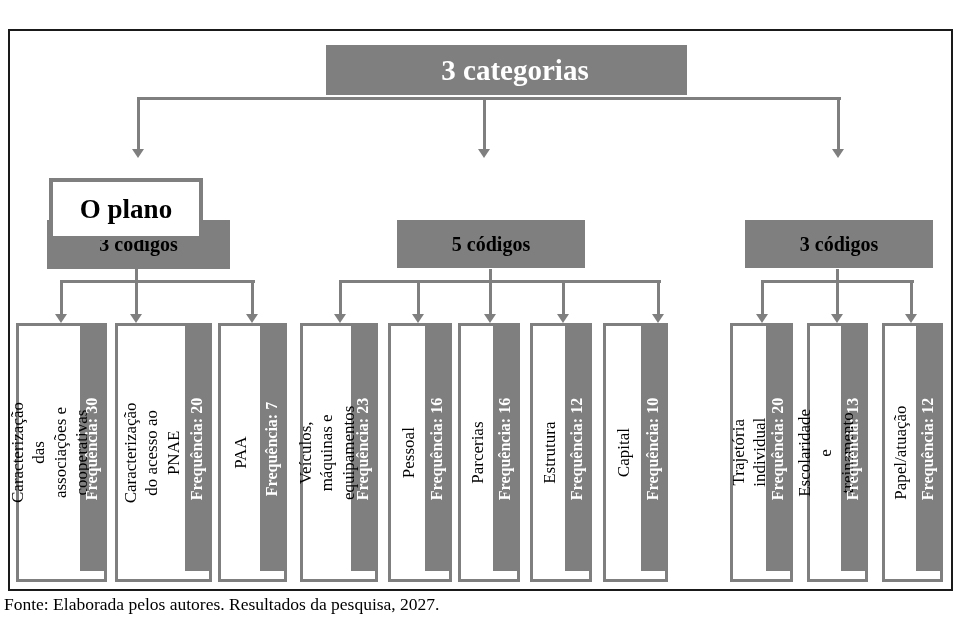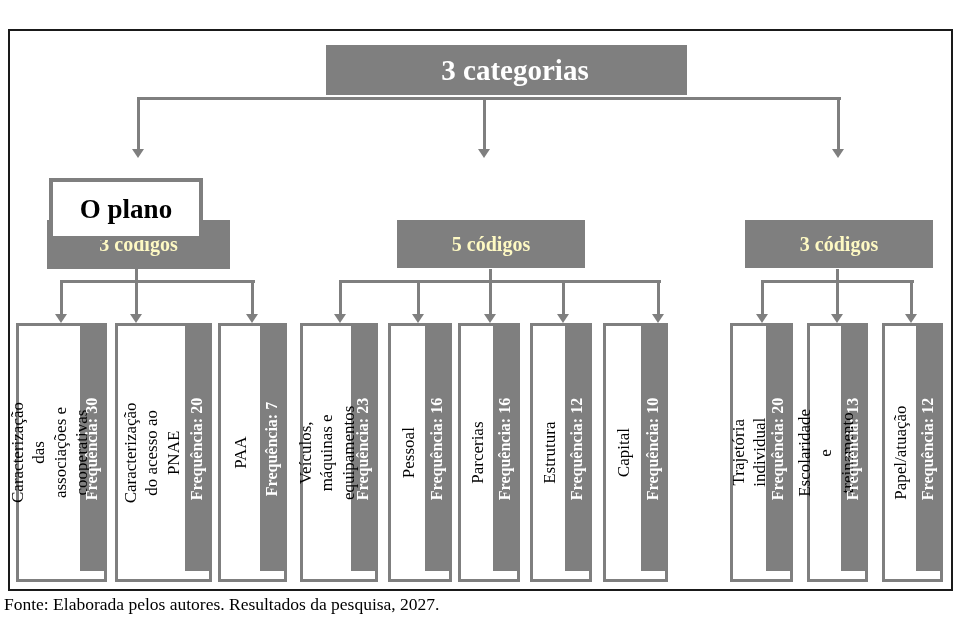--- a/index.html
+++ b/index.html
@@ -14,21 +14,21 @@
           border:2px solid var(--frame); box-sizing:border-box; }
 
   .root-box{ position:absolute; left:326px; top:45px; width:344px; height:50px;
              background:var(--gray); color:#fff; font-weight:bold; font-size:29px;
              display:flex; align-items:center; justify-content:center; z-index:3;padding-left:17px; }
 
   .white-box{ position:absolute; background:#fff; border:4px solid var(--gray);
               box-sizing:border-box; color:var(--ink); font-weight:bold; text-align:center;
               display:flex; align-items:center; justify-content:center;
               white-space:pre-line; z-index:3; line-height:1.2; }
-  .gray-box{ position:absolute; background:var(--gray); color:#fef9c3; font-weight:bold;
+  .gray-box{ position:absolute; background:var(--gray); color:#000000; font-weight:bold;
              font-size:20px; display:flex; align-items:center; justify-content:center;
              box-sizing:border-box; z-index:2; }
 
   .leaf{ position:absolute; background:#fff; border:3px solid var(--gray);
          box-sizing:border-box; z-index:2; }
   .leaf .strip{ position:absolute; top:0; right:0; width:24px; bottom:8px; background:var(--gray); }
   .leaf .labelwrap{ position:absolute; top:0; bottom:0; left:0; right:24px;
                     display:flex; align-items:center; justify-content:center; }
   .leaf .freqwrap{ position:absolute; top:0; bottom:8px; right:0; width:24px;
                    display:flex; align-items:center; justify-content:center; }

